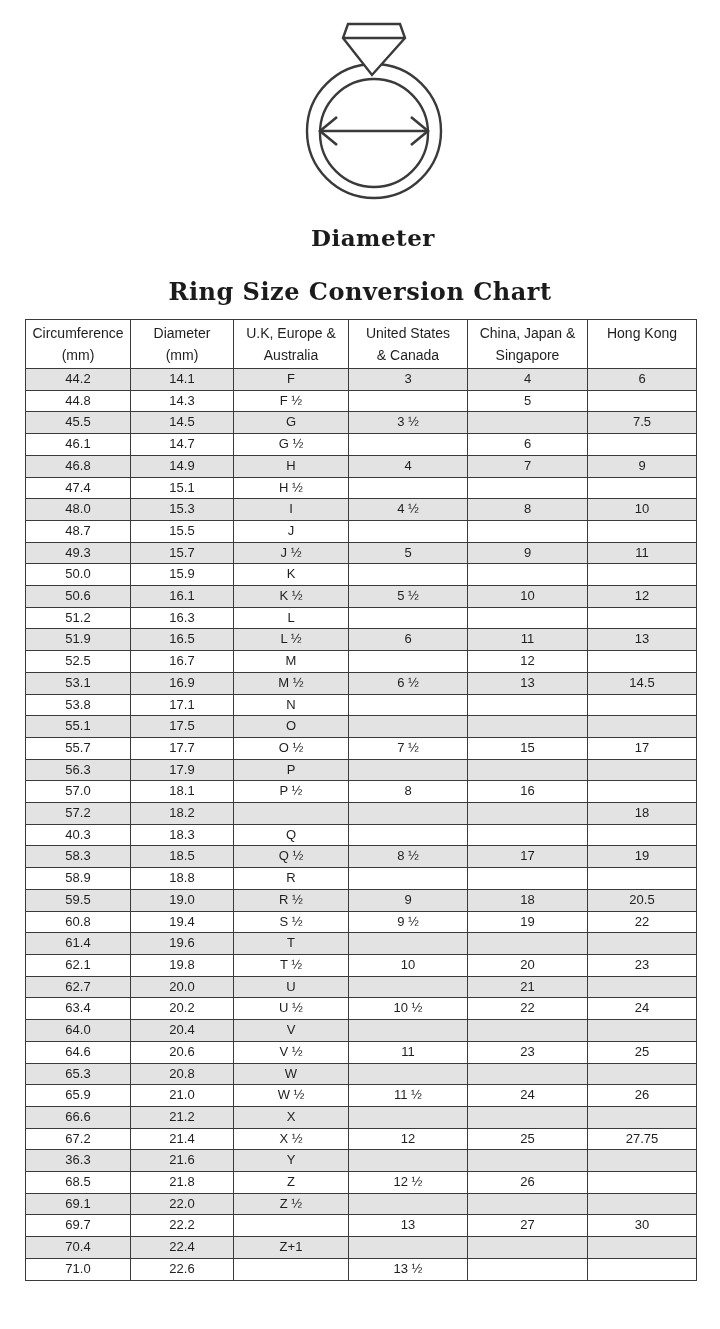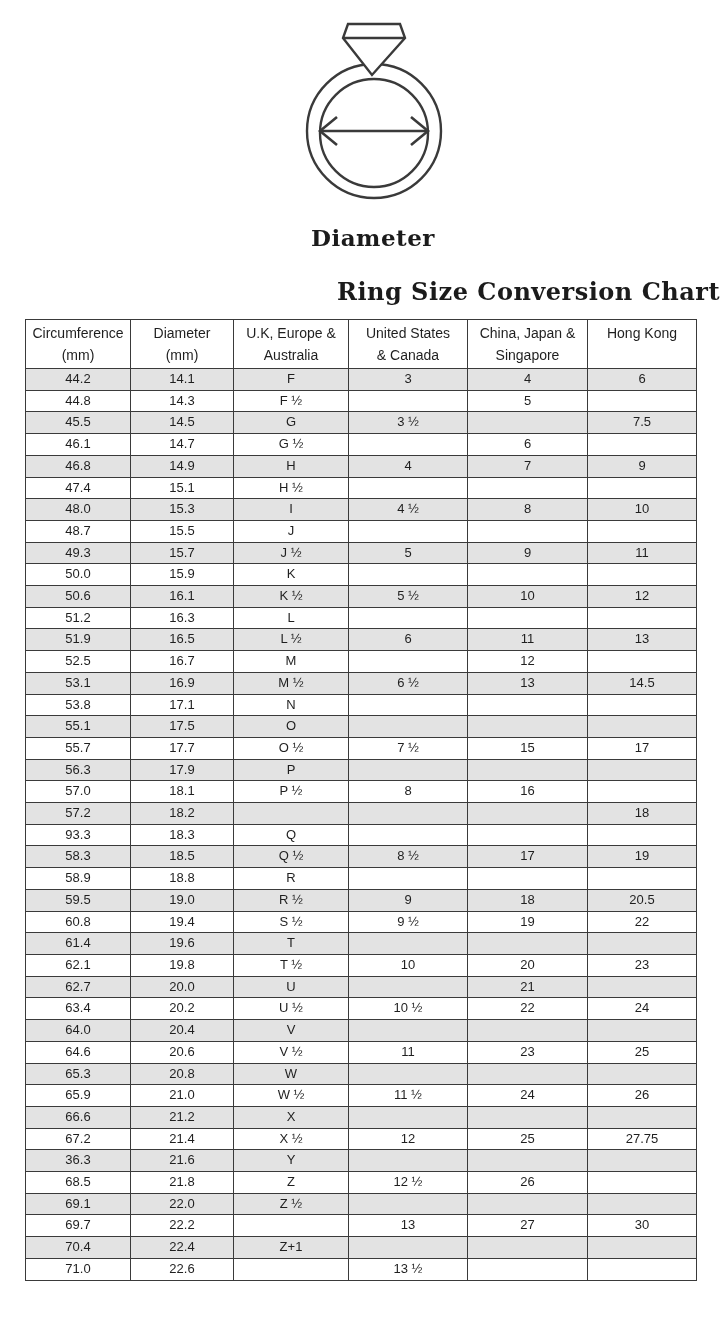--- a/index.html
+++ b/index.html
@@ -25,21 +25,21 @@
     font-family: "DejaVu Serif", serif;
     font-weight: bold;
     font-size: 23px;
     color: #1b1b1b;
     margin-top: 20px;
     transform: translateX(13px);
     letter-spacing: 0.5px;
   }
 
   .chart-title {
-    text-align: right;
+    text-align: center;
     font-family: "DejaVu Serif", serif;
     font-weight: bold;
     font-size: 24px;
     color: #1b1b1b;
     margin: 26px 0 0 0;
     letter-spacing: 0.5px;
   }
 
   table.ring-table {
     border-collapse: collapse;
@@ -306,21 +306,21 @@
         </tr>
         <tr>
           <td>57.2</td>
           <td>18.2</td>
           <td></td>
           <td></td>
           <td></td>
           <td>18</td>
         </tr>
         <tr>
-          <td>93.3</td>
+          <td>40.3</td>
           <td>18.3</td>
           <td>Q</td>
           <td></td>
           <td></td>
           <td></td>
         </tr>
         <tr>
           <td>58.3</td>
           <td>18.5</td>
           <td>Q ½</td>

